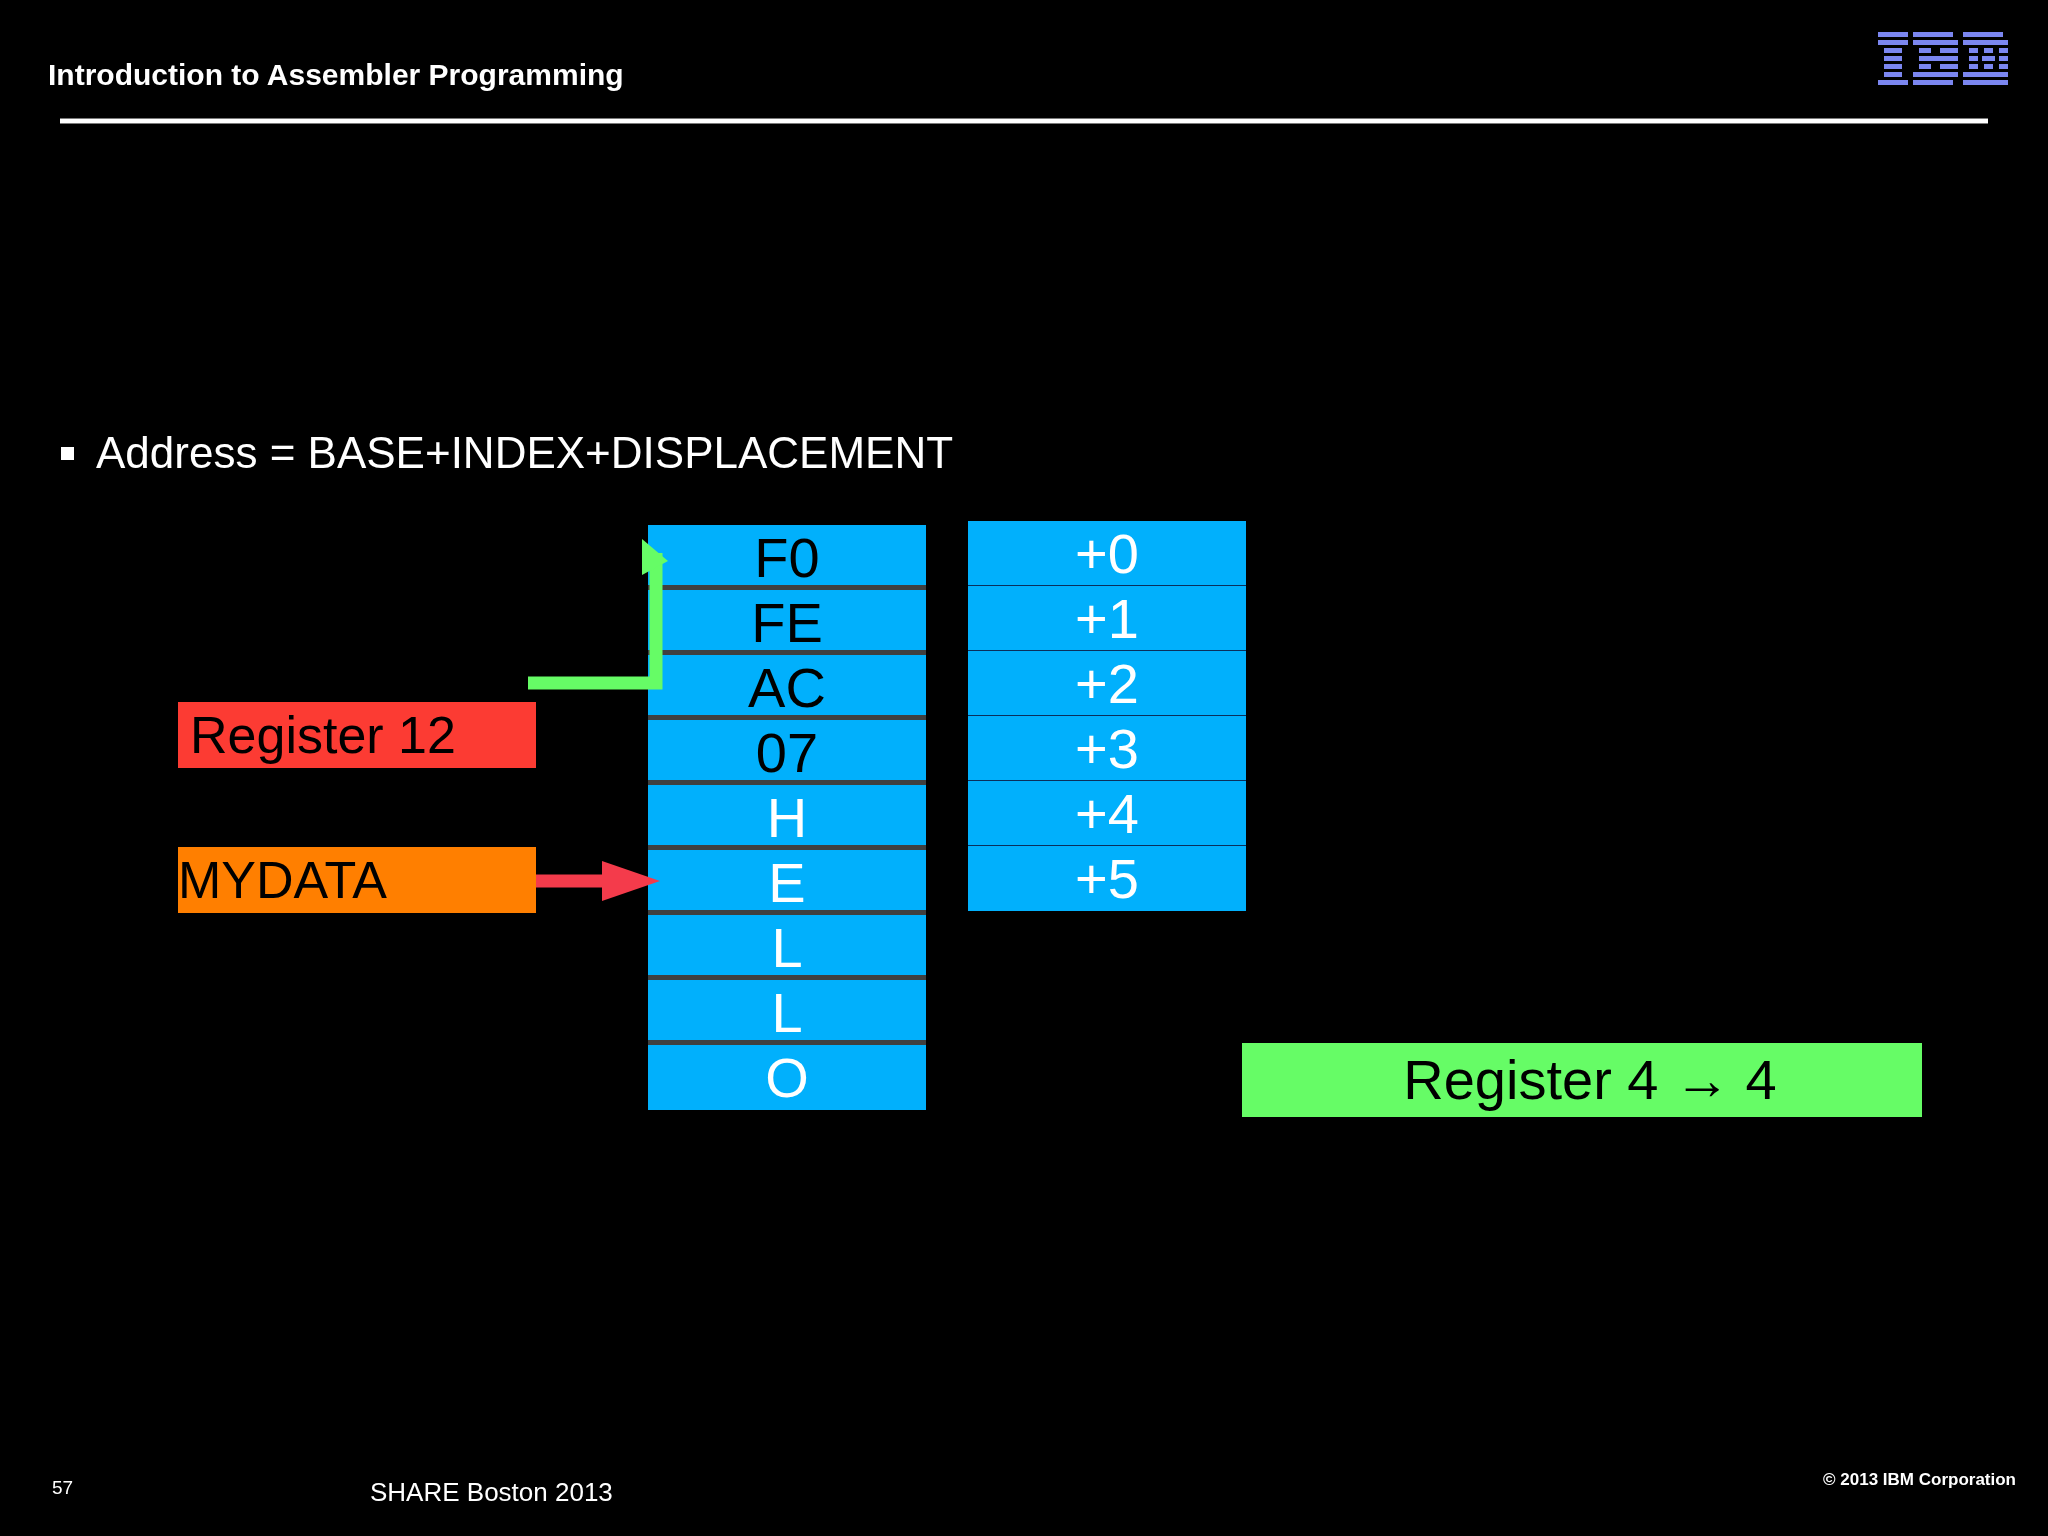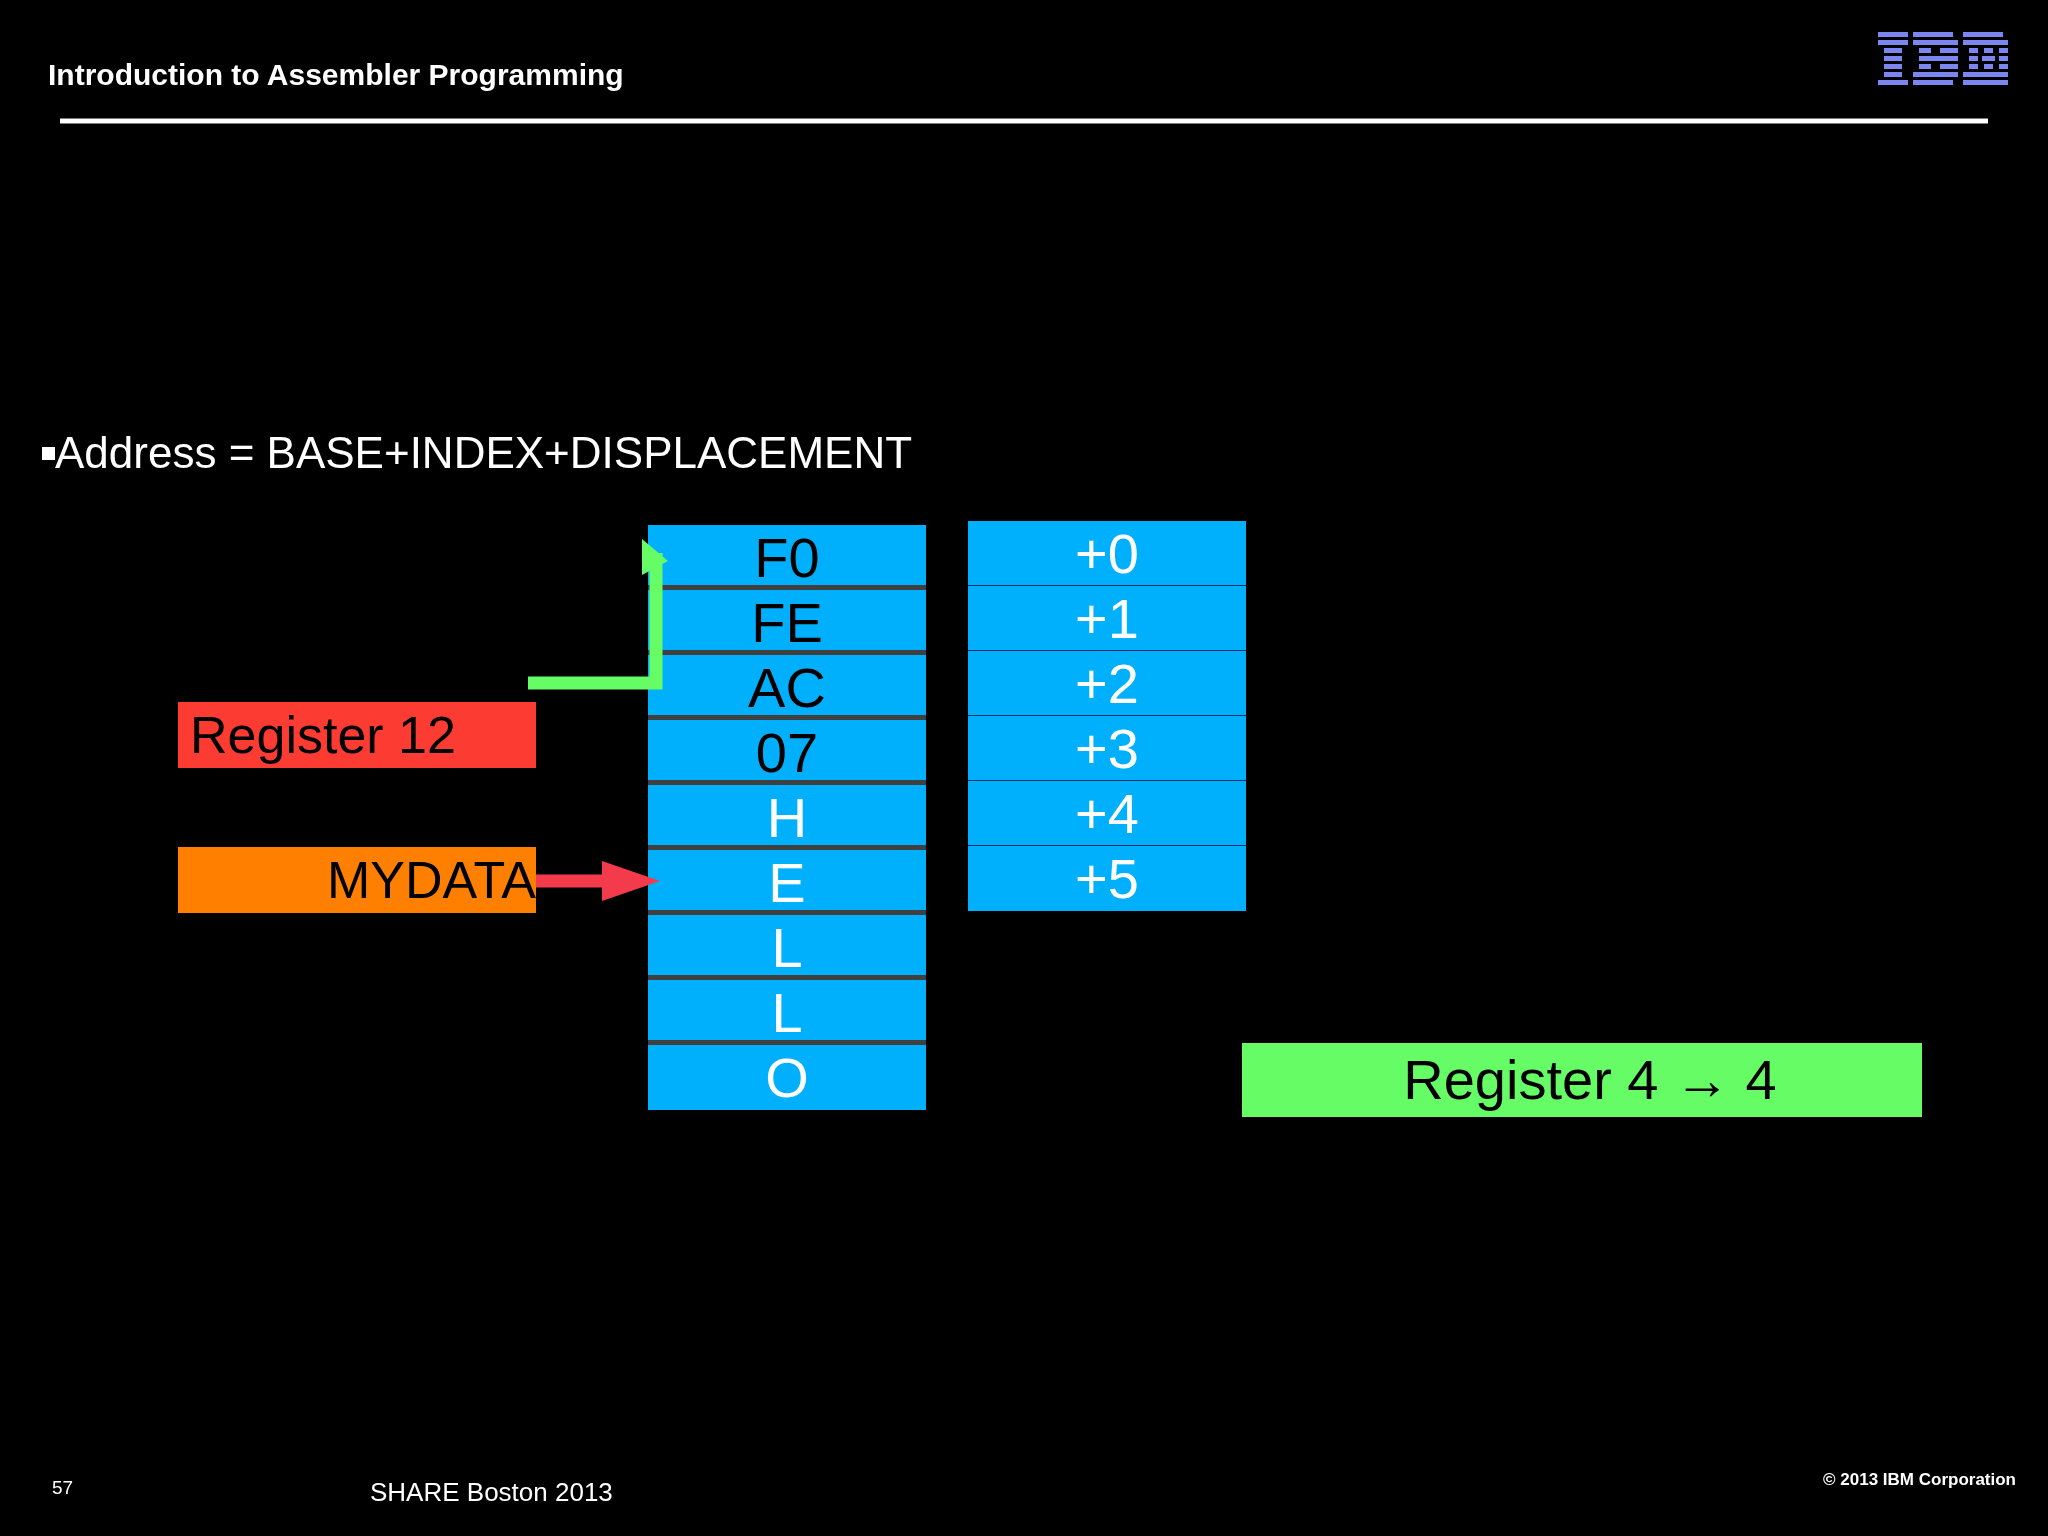--- a/index.html
+++ b/index.html
@@ -62,24 +62,25 @@
     top: 150px;
     color: #7B86F0;
     font-size: 58px;
     font-weight: bold;
     white-space: nowrap;
   }
 
   
   #bullet-row {
     position: absolute;
-    left: 42px;
+    left: 61px;
     top: 428px;
     display: flex;
     align-items: center;
+    gap: 22px;
   }
   #bullet-marker {
     width: 13px;
     height: 13px;
     background: #ffffff;
     display: inline-block;
   }
   #bullet-text {
     color: #ffffff;
     font-size: 44px;
@@ -144,21 +145,21 @@
   #mydata-box {
     position: absolute;
     left: 178px;
     top: 847px;
     width: 358px;
     height: 66px;
     background: #FF7F00;
     color: #000000;
     font-size: 52px;
     line-height: 66px;
-    text-align: right;
+    text-align: left;
     box-sizing: border-box;
     white-space: nowrap;
   }
   #register4-box {
     position: absolute;
     left: 1242px;
     top: 1043px;
     width: 680px;
     height: 74px;
     background: #66FC66;

